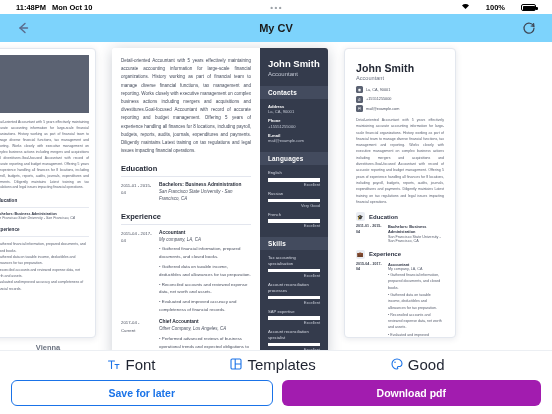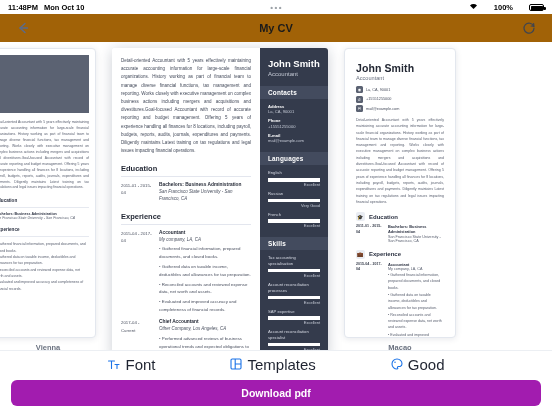--- a/index.html
+++ b/index.html
@@ -7,39 +7,39 @@
     width: 552px; height: 414px;
     font-family: "Liberation Sans", sans-serif;
     background: #ffffff;
     overflow: hidden;
   }
   .screen { position: relative; width: 552px; height: 414px; background: #fff; }
 
   
   .statusbar {
     height: 14px; display: flex; align-items: center;
-    padding: 0 8px; font-size: 7.5px; font-weight: 700; color: #000;
+    padding: 0 16px; font-size: 7.5px; font-weight: 700; color: #000;
   }
   .sb-left { display: flex; gap: 6px; align-items: center; }
   .sb-center { flex: 1; text-align: center; color: #9aa0a6; letter-spacing: 1.5px; font-size: 8px; }
   .sb-right { display: flex; gap: 16px; align-items: center; }
   .wifi-ic { font-size: 8px; }
   .batt {
     width: 15px; height: 7px; border: 1px solid #000; border-radius: 2px;
     position: relative; background: #000; background-clip: content-box; padding: 0.5px;
   }
   .batt::after {
     content: ""; position: absolute; right: -2.5px; top: 2px;
     width: 1.5px; height: 3px; background: #000; border-radius: 0 1px 1px 0;
   }
 
   
   .navbar {
     height: 28px; display: flex; align-items: center;
-    padding: 0 12px; background: #a16207;
+    padding: 0 12px; background: #7dd3fc;
   }
   .nav-title { flex: 1; text-align: center; font-size: 11px; font-weight: 600; color: #1b1b1b; }
   .nav-btn { width: 22px; height: 22px; display: flex; align-items: center; justify-content: center; cursor: pointer; }
   .nav-btn svg { display: block; }
 
   
   .carousel {
     position: relative; height: 322px;
     background: #ffffff; overflow: hidden;
   }
@@ -363,21 +363,20 @@
                 <div class="rc-s">My company, LA, CA</div>
                 <div class="rc-b">• Gathered financial information, prepared documents, and closed books.</div>
                 <div class="rc-b">• Gathered data on taxable income, deductibles and allowances for tax preparation.</div>
                 <div class="rc-b">• Reconciled accounts and reviewed expense data, net worth and assets.</div>
                 <div class="rc-b">• Evaluated and improved accuracy and completeness of financial records.</div>
               </div>
             </div>
 
           </div>
         </div>
-        <div class="card-label">Macao</div>
       </div>
 
     </div>
   </div>
 
   <div class="toolbar">
     <div class="tools">
       <div class="tool">
         <span class="tool-ic">
           <svg width="13" height="13" viewBox="0 0 13 13" fill="none" stroke="#1a73e8" stroke-width="1.1" stroke-linecap="round">
@@ -400,17 +399,18 @@
         <span class="tool-ic">
           <svg width="12" height="12" viewBox="0 0 12 12" fill="none" stroke="#1a73e8" stroke-width="1.1">
             <path d="M6 1a5 5 0 1 0 0 10c.9 0 1-.6 .6-1.1-.5-.7 0-1.4 .8-1.4H9.2A2.8 2.8 0 0 0 11 5.8C11 3.1 8.8 1 6 1z"></path>
             <circle cx="4" cy="4.3" r=".75" fill="#1a73e8" stroke="none"></circle>
           </svg>
         </span>
         <span class="tool-lb">Good</span>
       </div>
     </div>
     <div class="actions">
+      <div class="btn btn-outline">Save for later</div>
       <div class="btn btn-primary">Download pdf</div>
     </div>
   </div>
 
 </div>
 
 </body></html>

